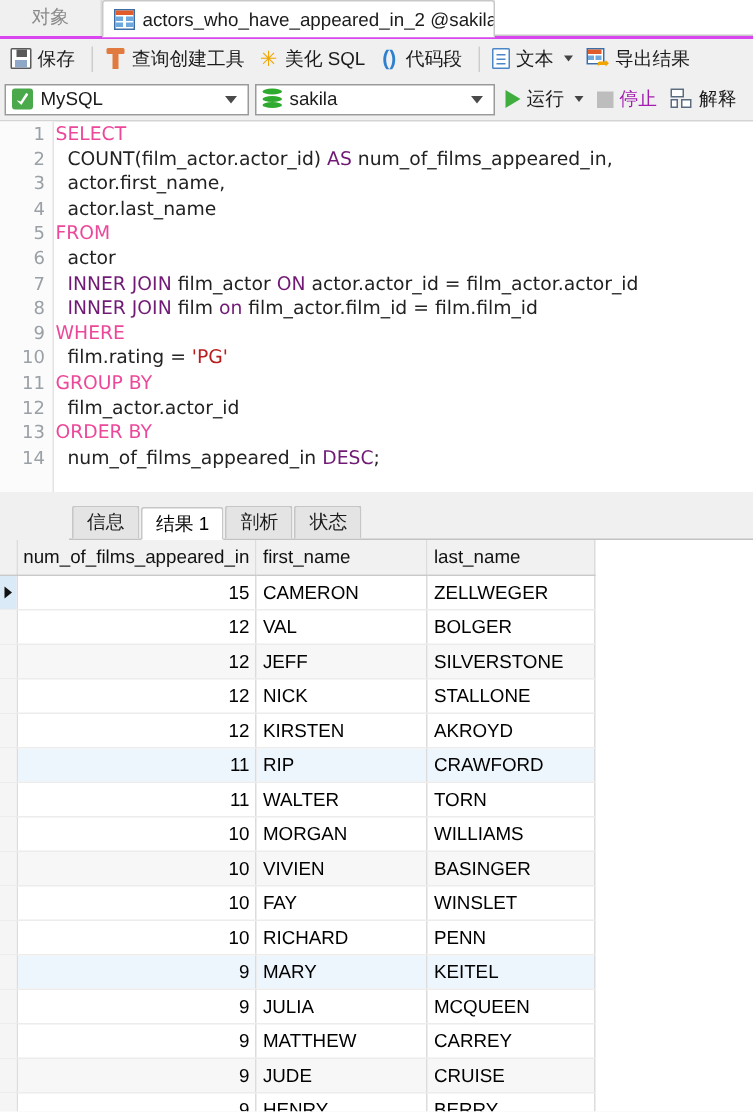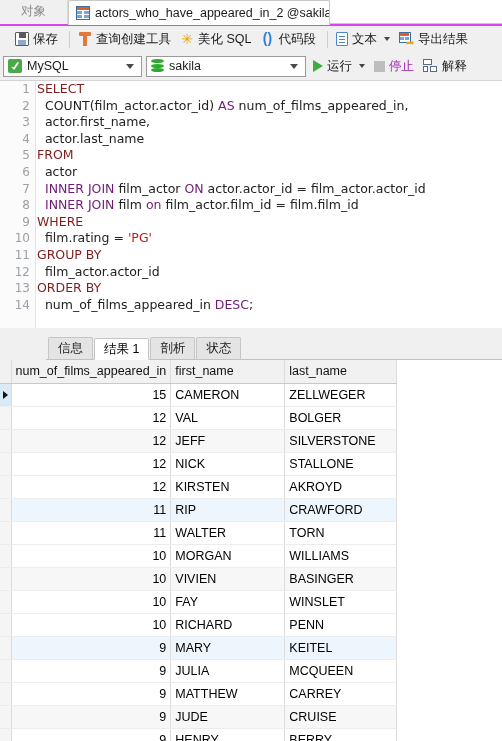--- a/index.html
+++ b/index.html
@@ -40,21 +40,21 @@
   }
   .grid-icon .hdr { left:1px; top:1px; width:12px; height:3px; background:#e05c2a; }
   .grid-icon .c1 { left:1px; top:5px; width:5px; height:3px; background:#6fa8dc; }
   .grid-icon .c2 { left:8px; top:5px; width:5px; height:3px; background:#6fa8dc; }
   .grid-icon .c3 { left:1px; top:9px; width:5px; height:3px; background:#6fa8dc; }
   .grid-icon .c4 { left:8px; top:9px; width:5px; height:3px; background:#6fa8dc; }
 
   
   .toolbar {
     height: 26px; background: #f0f0f0; display: flex; align-items: center;
-    padding: 0 12px; gap: 0px; font-size: 12.5px; color: #1b1b1b;
+    padding: 0 4px; gap: 0px; font-size: 12.5px; color: #1b1b1b;
   }
   .tb-item {
     display: flex; align-items: center; gap: 4px; padding: 2px 6px 2px 3px;
     white-space: nowrap; height: 22px;
   }
   .tb-item.disabled { color: #a21caf; }
   .tb-sep { width: 1px; height: 17px; background: #cdcdcd; margin: 0 5px; }
   .caret-sm {
     width:0;height:0;border-left:3.5px solid transparent;border-right:3.5px solid transparent;
     border-top:4px solid #444; margin-left:3px;
@@ -119,21 +119,21 @@
   }
   .gutter div {
     height: 16.6px; line-height:16.6px; text-align:right; padding-right:5px;
     font-size:12px; color:#9aa0a6;
   }
   .code {
     position:absolute; left:37px; top:0; right:0; height:100%;
     font-size:12.5px; line-height:16.6px; color:#222; white-space:pre;
   }
   .code div { height:16.6px; }
-  .kw { color:#7f1d1d; }
+  .kw { color:#ec4899; }
   .kw2 { color:#701a75; }
   .str { color:#b91c1c; }
 
   
   .respane { position:absolute; left:0; right:0; top:337px; bottom:0; background:#f0f0f0; }
   .restabs { height: 23px; display:flex; align-items:flex-end; padding-left:2px; background:#f0f0f0;
              border-bottom:1px solid #c2c2c2;margin-left:46px; }
   .rtab {
     height: 22px; padding: 0 9px; display:flex; align-items:center;
     font-size:12.5px; color:#1b1b1b; background:#e4e4e4;
@@ -216,21 +216,21 @@
         <i class="eg"></i>
           <i class="eb"></i>
           <i class="ec"></i>
           <i class="ar">➦</i>
       </span>
       <span>导出结果</span>
     </div>
   </div>
 
   <div class="toolbar2">
-    <div class="combo" style="width:139px;">
+    <div class="combo" style="width:163px;">
       <span class="ic-mysql"></span>
       <span class="lbl">MySQL</span>
       <span class="chev"></span>
     </div>
     <div class="combo" style="width:160px;">
       <span class="ic-db">
           <i></i>
           <i></i>
           <i></i>
         </span>

